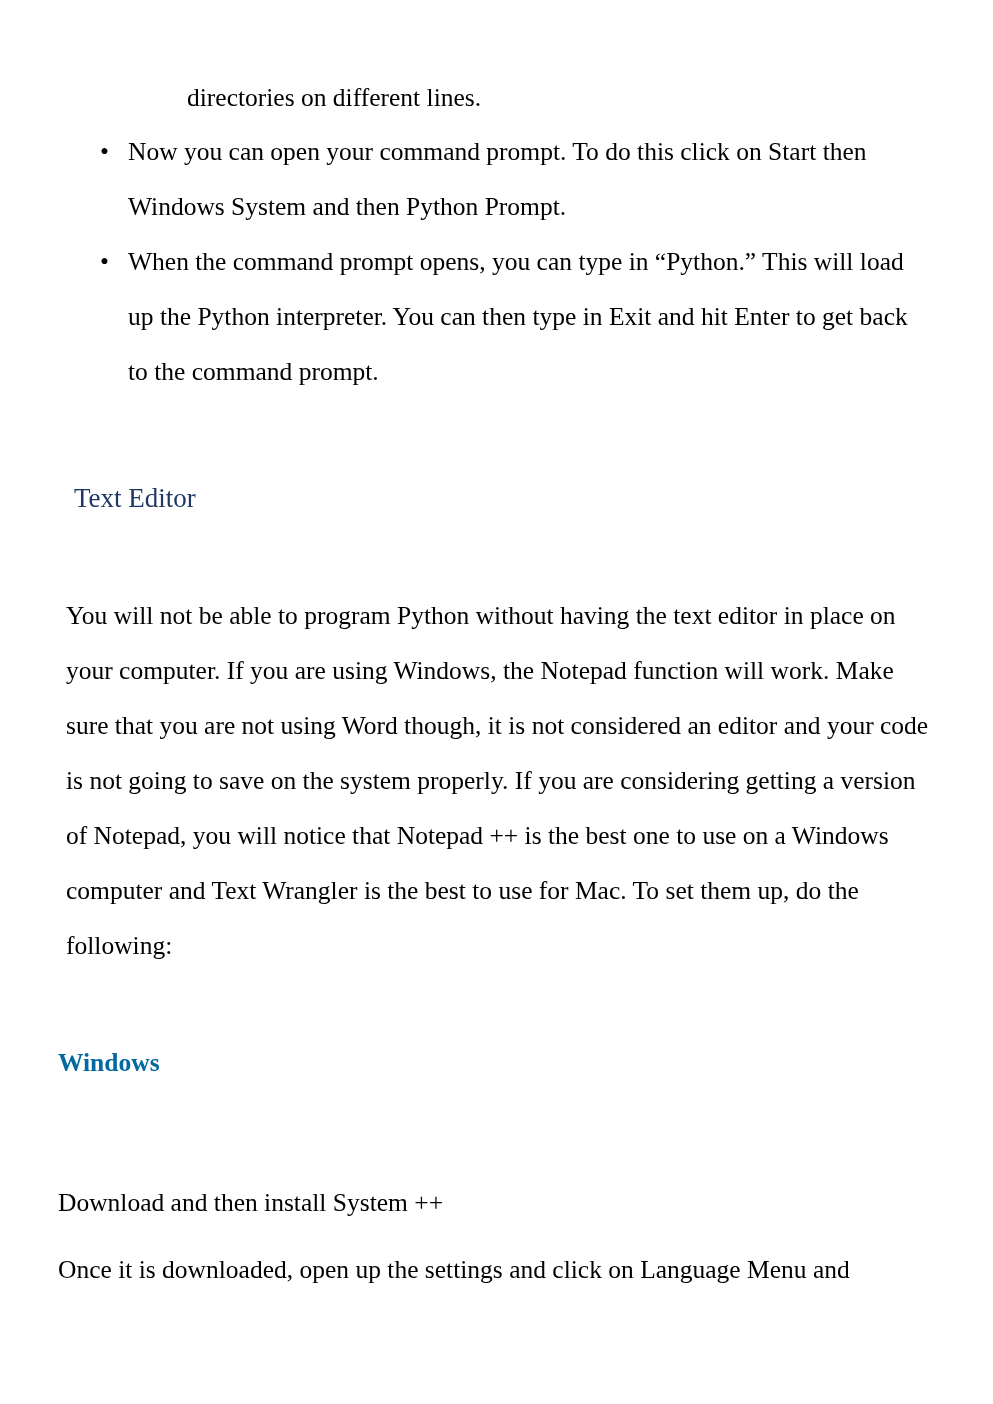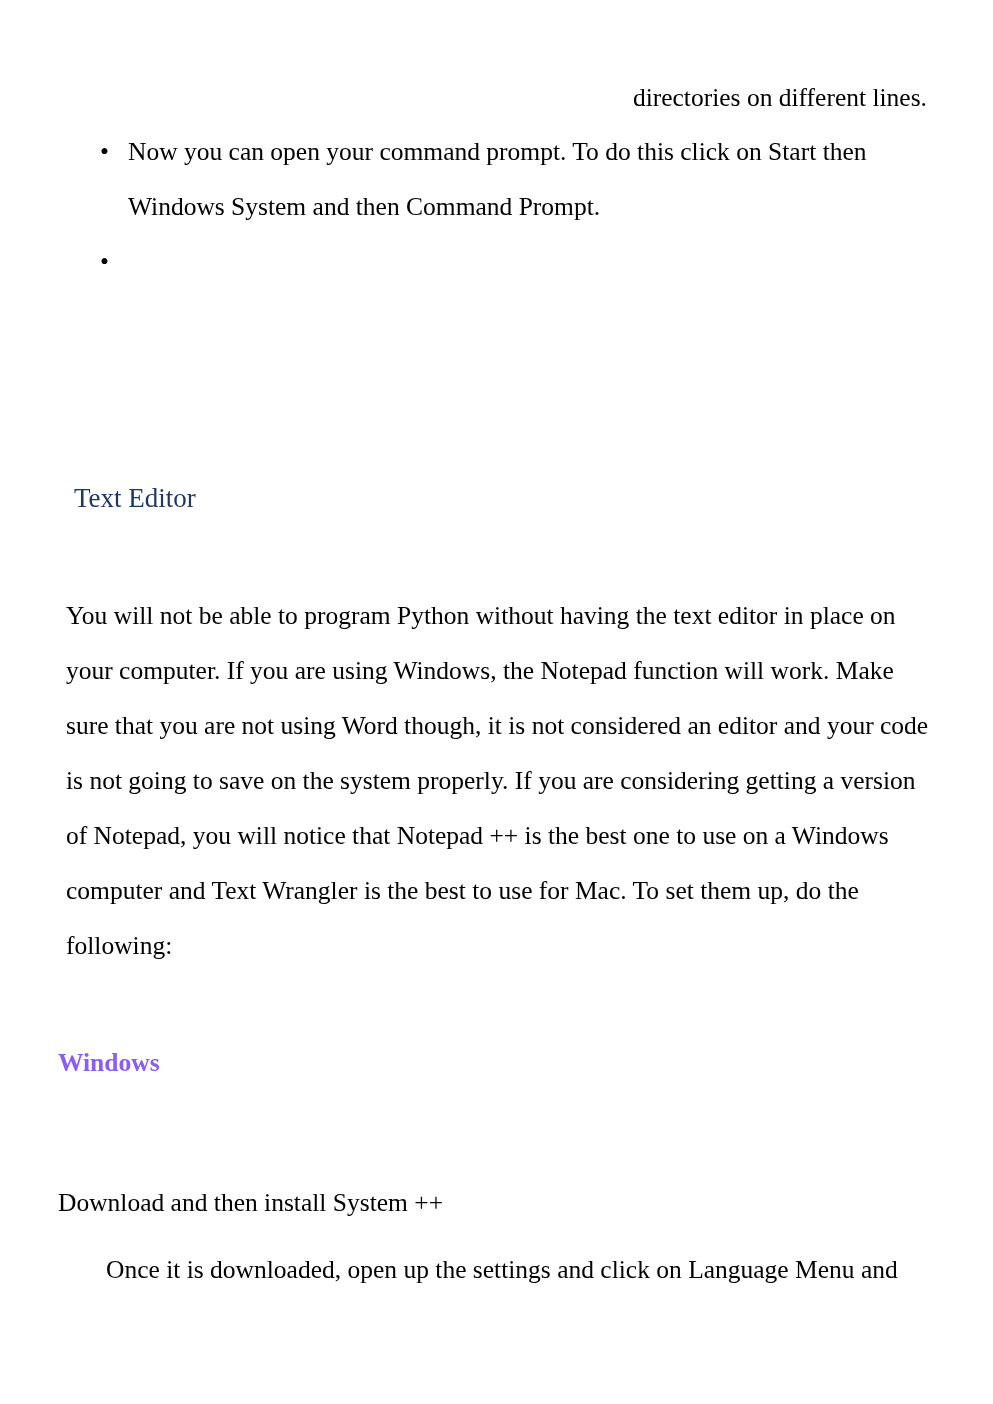--- a/index.html
+++ b/index.html
@@ -28,21 +28,20 @@
   
   .cont-line {
     position: absolute;
     left: 187px;
     top: 70px;
     width: 740px;
     font-size: 25.5px;
     line-height: 55px;
     color: #000000;
     white-space: nowrap;
-    text-align: right;
   }
 
   
   .bullet-list {
     position: absolute;
     left: 0;
     top: 124px;
     width: 993px;
   }
   .bullet-item {
@@ -99,54 +98,55 @@
   }
 
   
   .sub-heading {
     position: absolute;
     left: 58px;
     top: 1043px;
     font-size: 25.5px;
     line-height: 40px;
     font-weight: bold;
-    color: #8b5cf6;
+    color: #0369a1;
     margin: 0;
     white-space: nowrap;
   }
 
   
   .tail-line {
     position: absolute;
     left: 58px;
     width: 880px;
     font-size: 25.5px;
     line-height: 55px;
     color: #000000;
     white-space: nowrap;
   }
   .tail-line-1 { top: 1175px; }
-  .tail-line-2 { top: 1242px; margin-left: 48px; }
+  .tail-line-2 { top: 1242px; }
 </style>
 </head>
 <body>
 
 <div class="page">
 
   <div class="cont-line">directories on different lines.</div>
 
   <div class="bullet-list">
 
     <div class="bullet-item">
       <span class="bullet-marker">•</span>
-      <span class="bullet-text">Now you can open your command prompt. To do this click on Start then Windows System and then Command Prompt.</span>
+      <span class="bullet-text">Now you can open your command prompt. To do this click on Start then Windows System and then Python Prompt.</span>
     </div>
 
     <div class="bullet-item">
       <span class="bullet-marker">•</span>
+      <span class="bullet-text">When the command prompt opens, you can type in “Python.” This will load up the Python interpreter. You can then type in Exit and hit Enter to get back to the command prompt.</span>
     </div>
 
   </div>
 
   <h2 class="section-heading">Text Editor</h2>
 
   <p class="body-para">You will not be able to program Python without having the text editor in place on your computer. If you are using Windows, the Notepad function will work. Make sure that you are not using Word though, it is not considered an editor and your code is not going to save on the system properly. If you are considering getting a version of Notepad, you will notice that Notepad ++ is the best one to use on a Windows computer and Text Wrangler is the best to use for Mac. To set them up, do the following:</p>
 
   <h3 class="sub-heading">Windows</h3>
 

